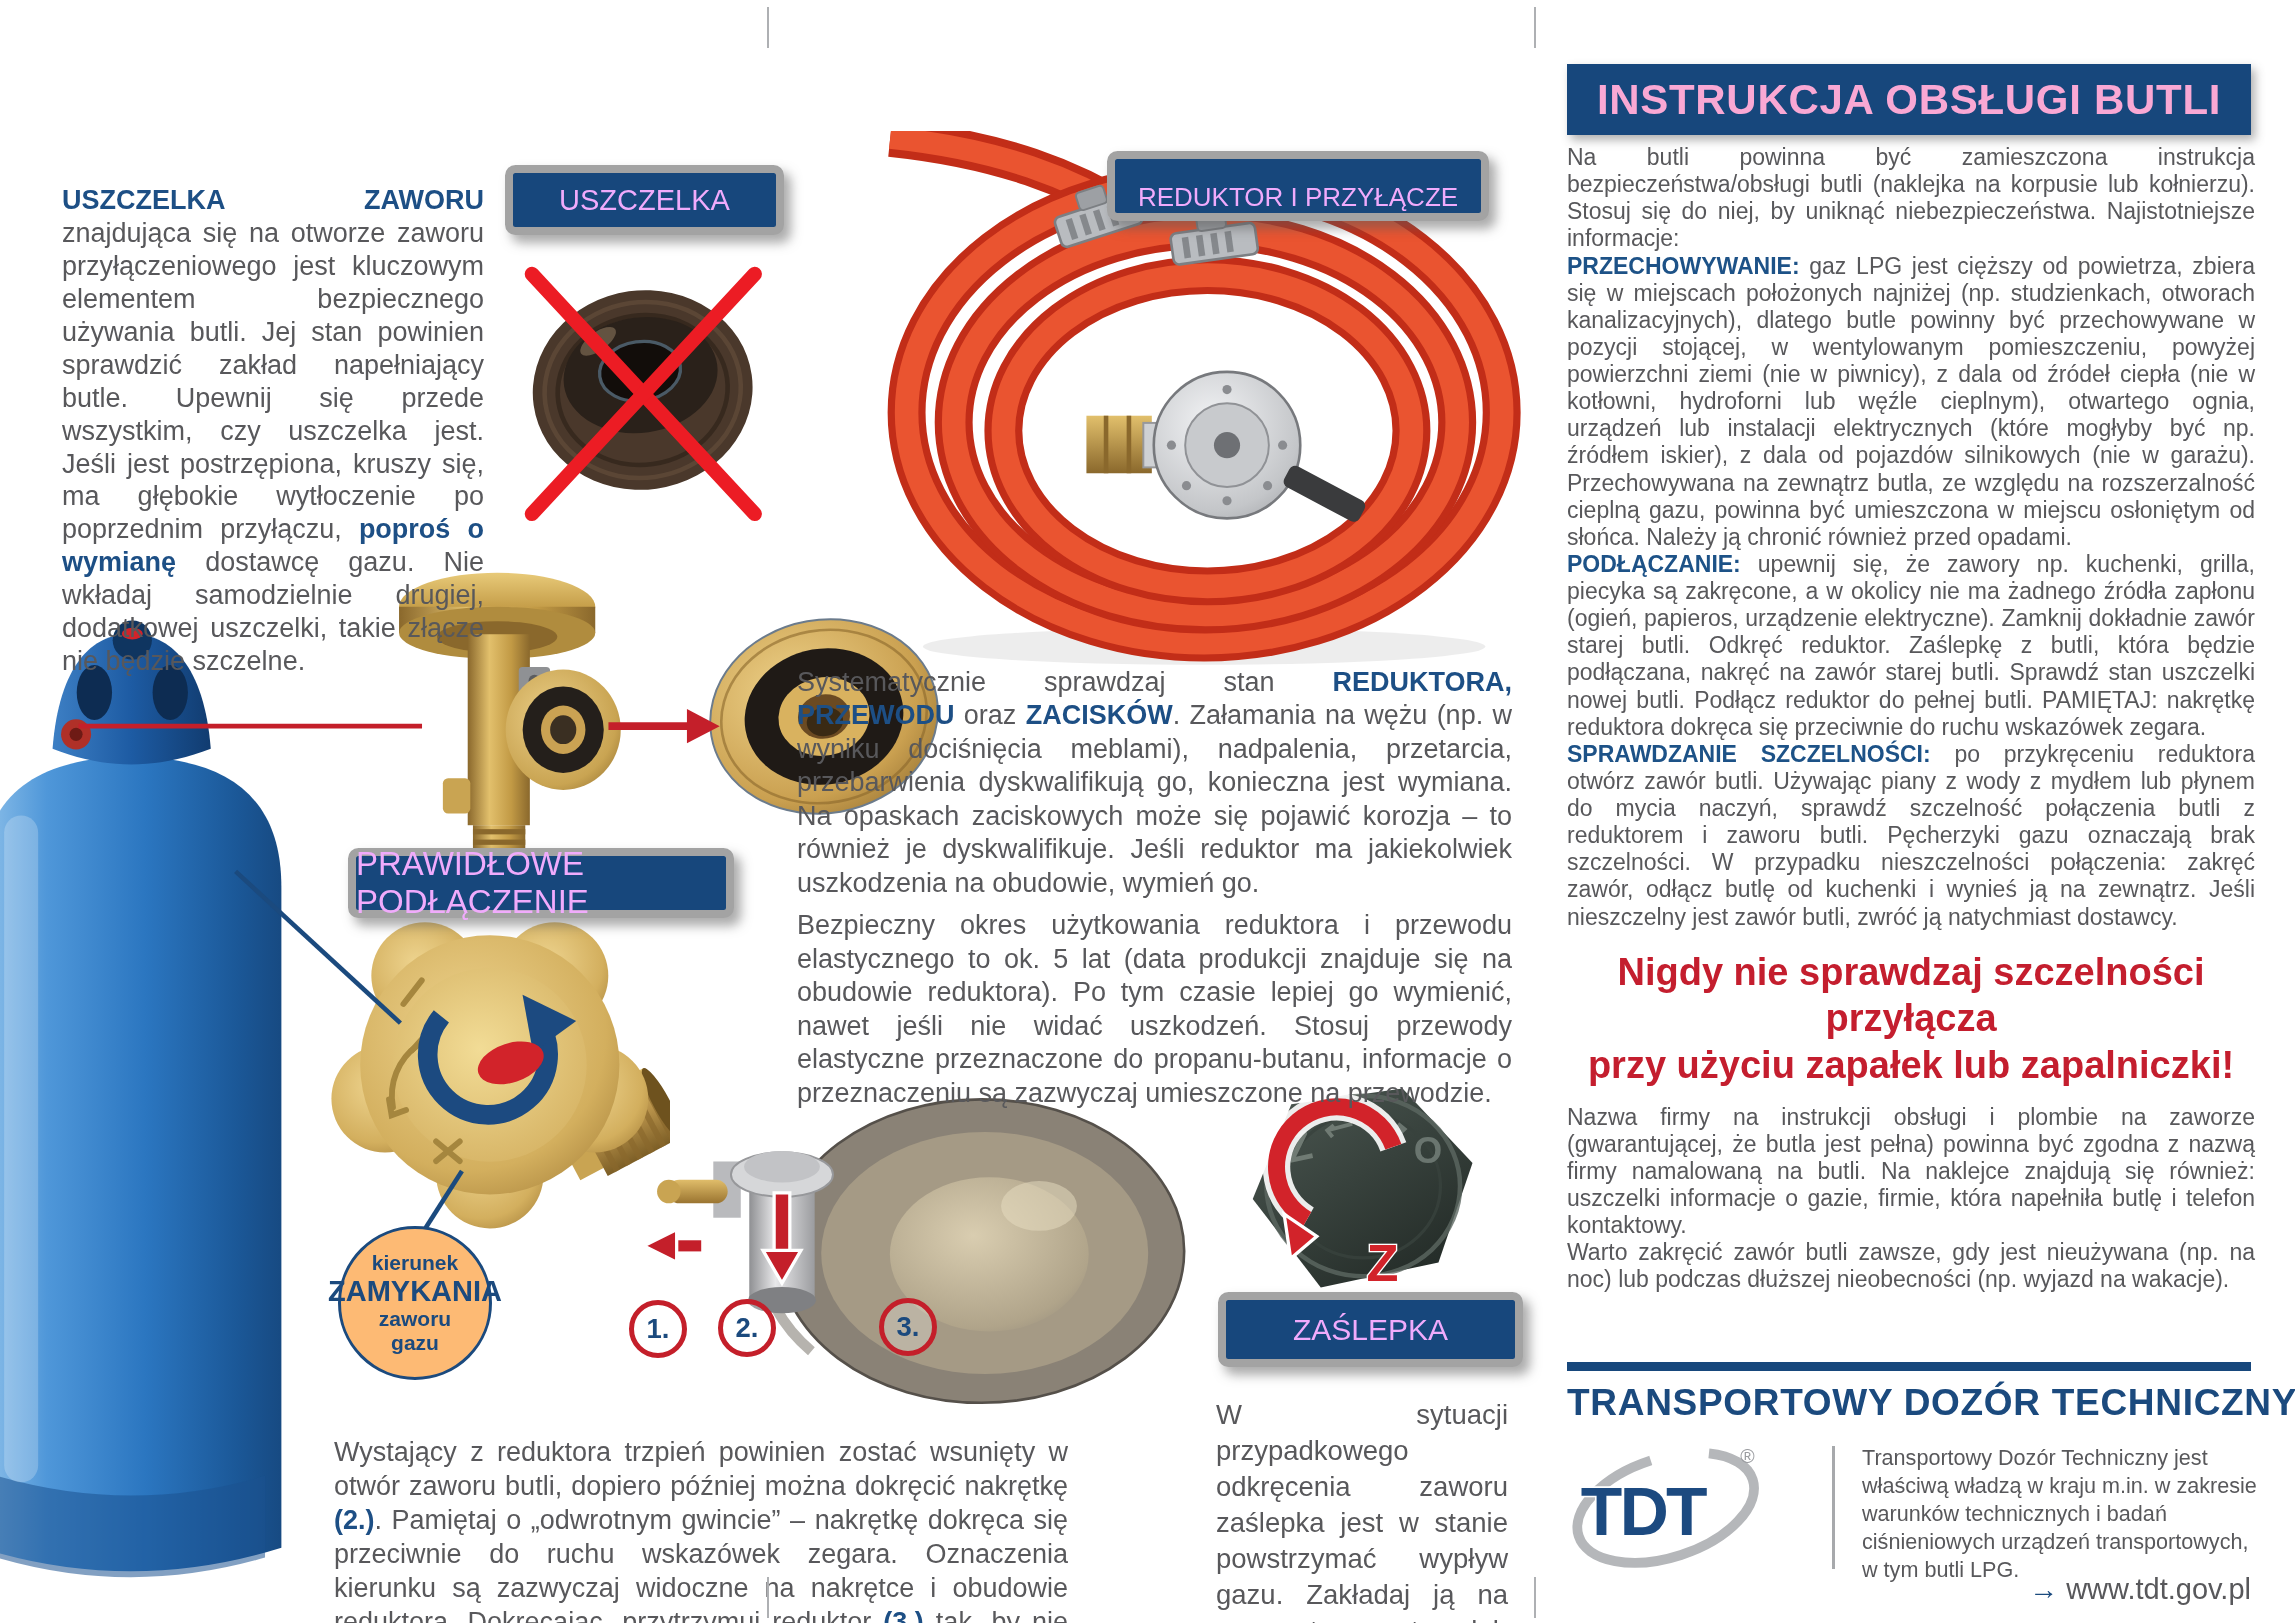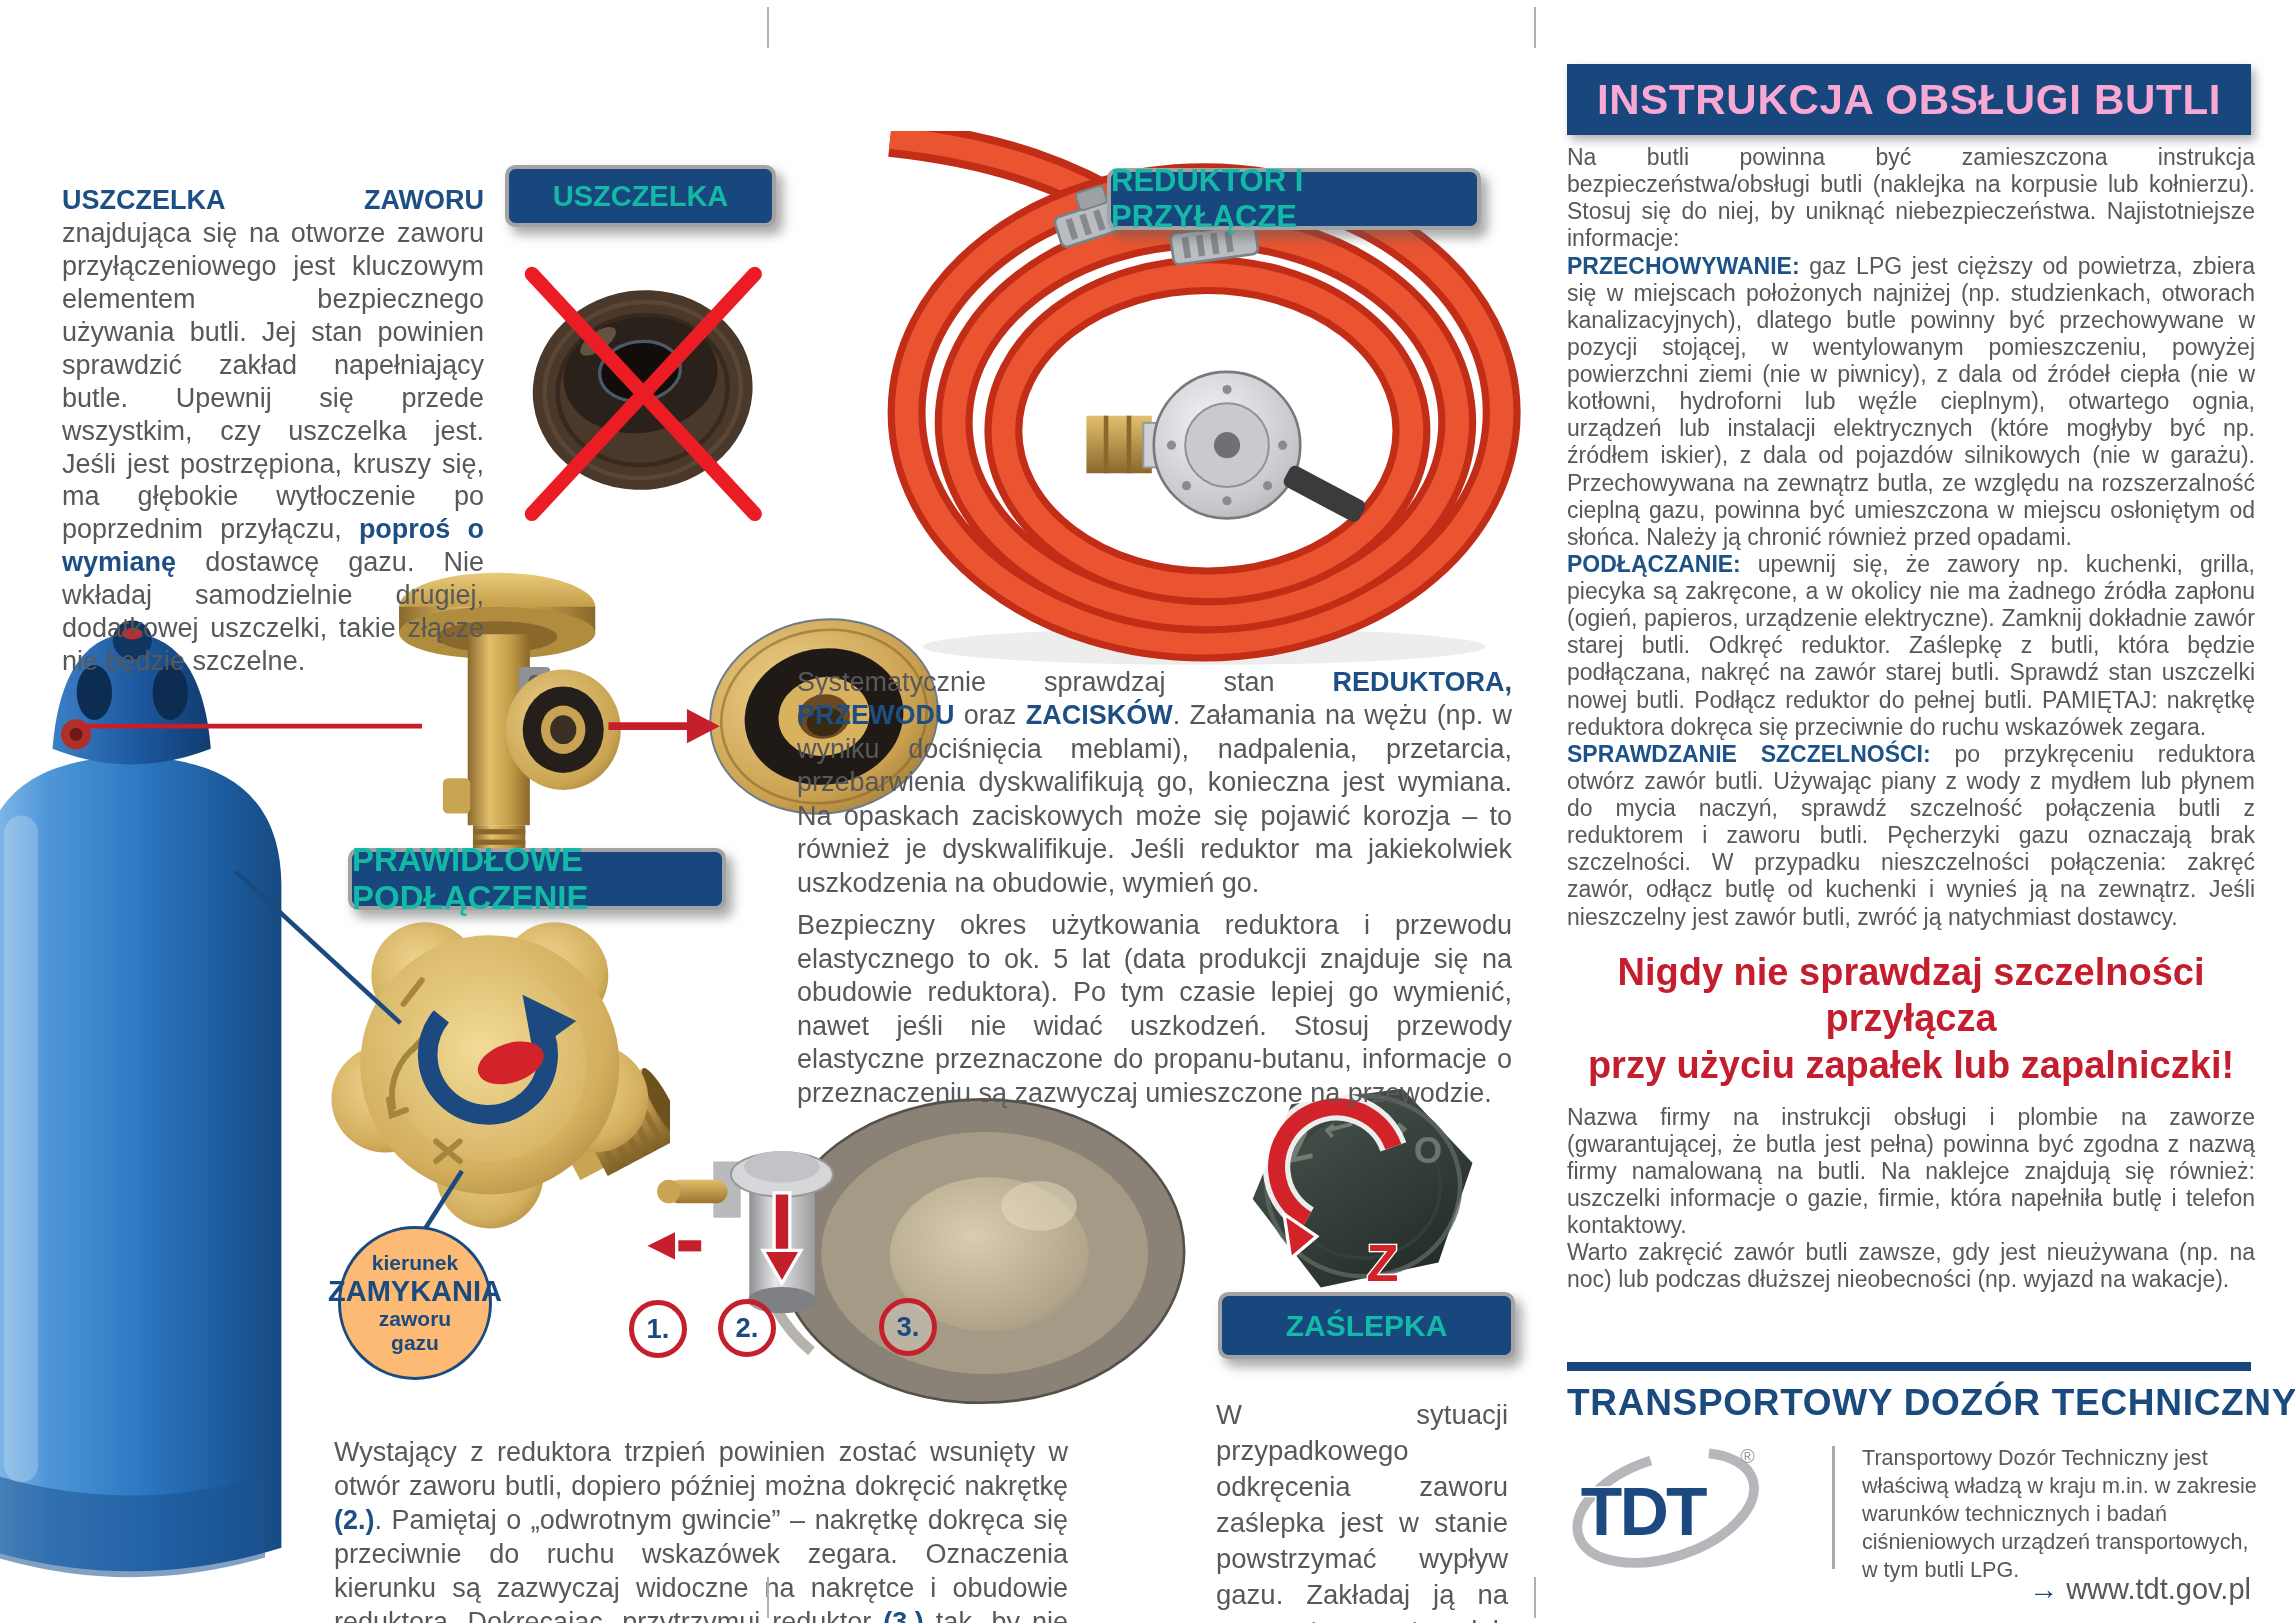--- a/index.html
+++ b/index.html
@@ -13,26 +13,26 @@
     left:62px;top:65px;width:1472px;font-size:65px;font-weight:bold;color:#1b4a7e;
     letter-spacing:-1.3px;white-space:nowrap;z-index:5;
   }
   .banner{
     left:1567px;top:64px;width:684px;height:71px;background:#17477c;color:#f9a8d4;
     display:flex;align-items:center;justify-content:center;font-size:42px;font-weight:bold;
     box-shadow:3.9px 5.2px 9.2px rgba(80,80,80,.45);z-index:5;letter-spacing:0.7px;
   }
   
   .badge{
-    background:#17477c;color:#14b8a6;font-weight:bold;border:4px solid #a3a3a3;border-radius:10.5px;
+    background:#17477c;color:#f0abfc;font-weight:normal;border:8px solid #a3a3a3;border-radius:10.5px;
     display:flex;align-items:center;justify-content:center;z-index:6;
     box-shadow:6.5px 7.9px 10.5px rgba(90,90,90,.5);
   }
   .badge-uszczelka{left:505px;top:165px;width:263px;height:54px;font-size:29px;}
-  .badge-reduktor{left:1107px;top:168px;width:366px;height:54px;font-size:31px;}
+  .badge-reduktor{left:1107px;top:151px;width:366px;height:54px;font-size:26px;align-items:flex-end;}
   .badge-prawidlowe{left:348px;top:848px;width:370px;height:54px;font-size:33px;}
   .badge-zaslepka{left:1218px;top:1292px;width:289px;height:59px;font-size:30px;}
   
   .body-text{font-size:27px;line-height:1.22;text-align:justify;color:#58585b;z-index:5;}
   .lead{color:#1d4f85;font-weight:bold;}
   .intro-col{left:62px;top:157px;width:422px;}
   .mid-col{left:797px;top:666px;width:715px;line-height:1.24;}
   .mid-col p{margin:0 0 9.2px 0;}
   .bottom-col{left:334px;top:1408px;width:734px;line-height:1.26;}
   .zaslepka-col{left:1216px;top:1369px;width:292px;font-size:27.5px;line-height:1.31;}

